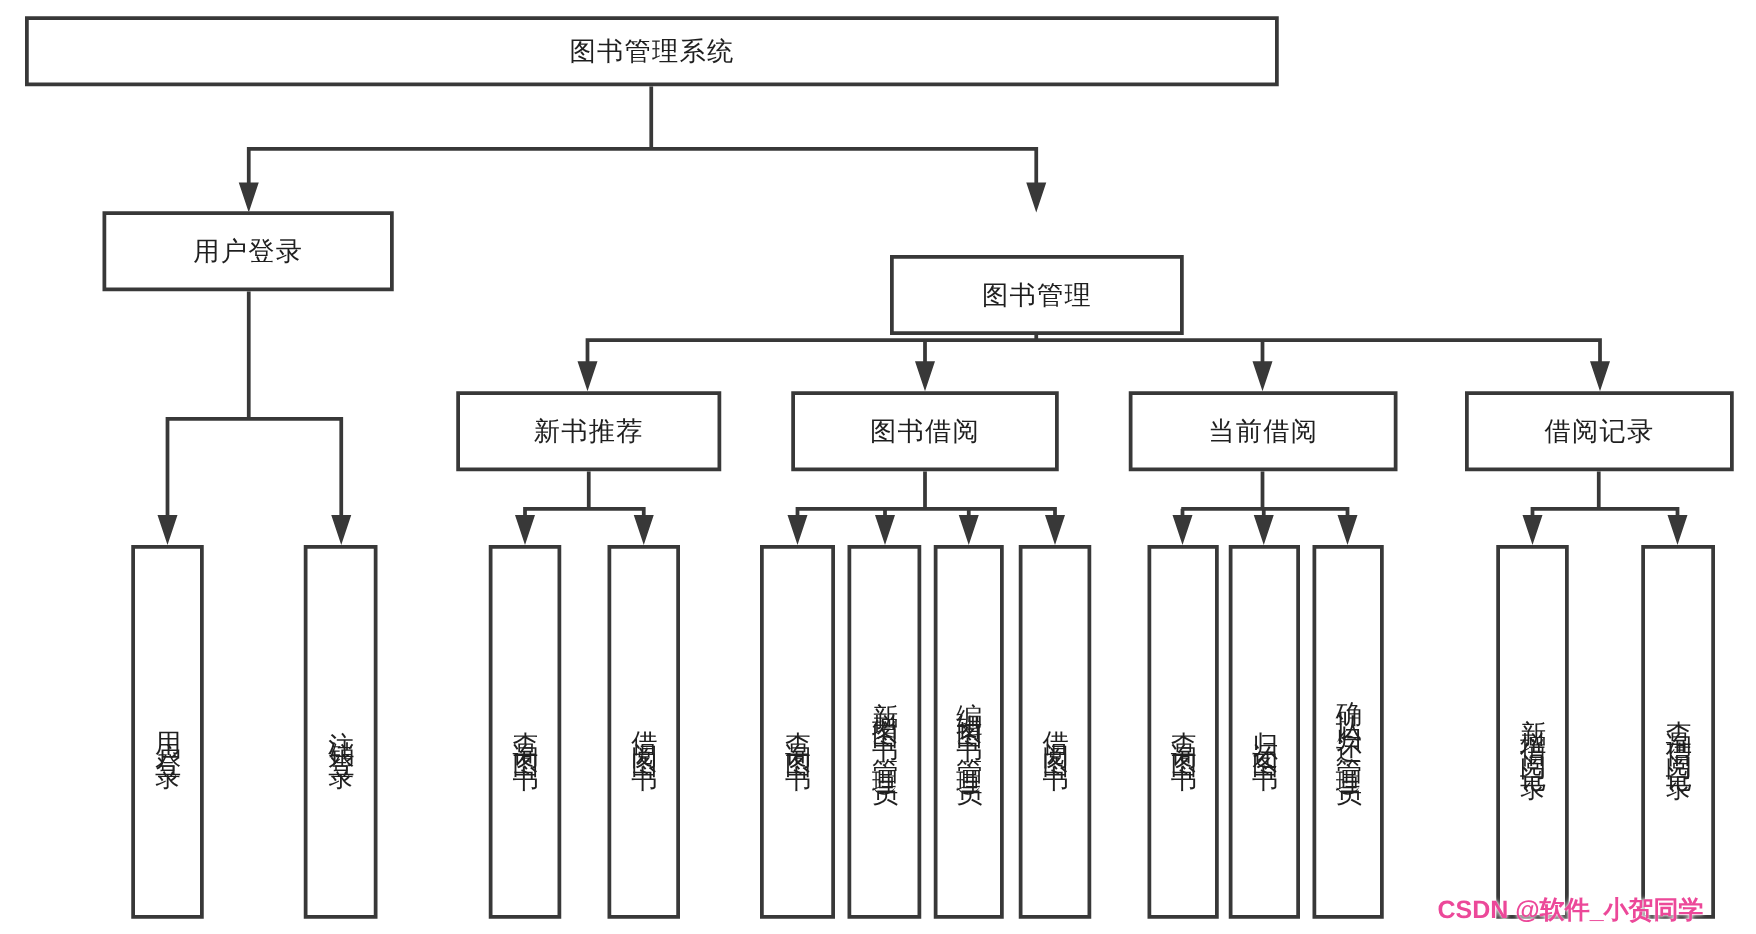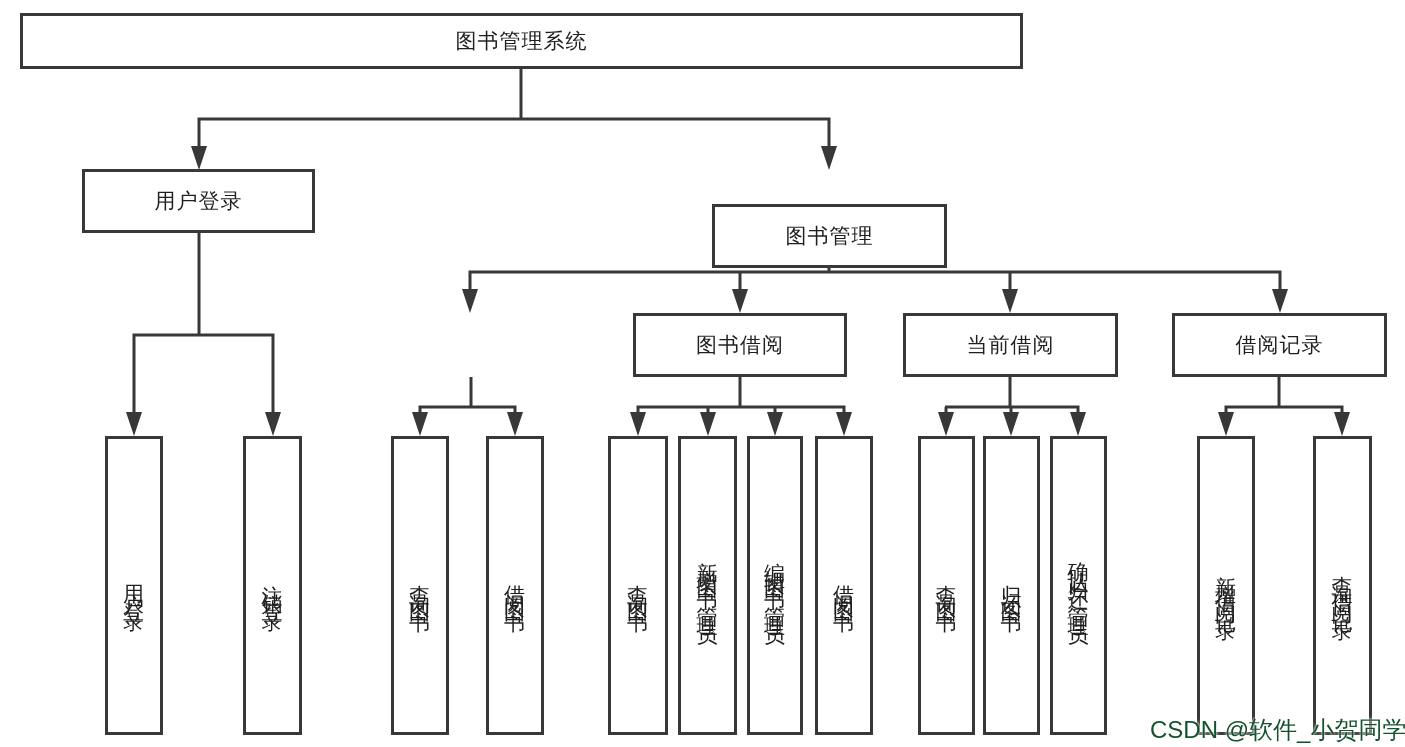--- a/index.html
+++ b/index.html
@@ -31,25 +31,26 @@
     writing-mode: vertical-rl;
     font-size: 21px;
     letter-spacing: 9px;
     line-height: 1.1;
     color: #1f1f1f;
   }
   .watermark {
     position: absolute;
     left: 1150px;
     top: 714px;
-    font-size: 24px;
-    color: #14532d;
+    font-size: 20px;
+    color: #ec4899;
     white-space: nowrap;
     text-shadow: 0 0 2px #ffffff, 0 0 4px #ffffff;
     z-index: 10;
+    font-weight: bold;
   }
 </style>
 </head>
 <body>
 
 <div class="canvas">
 
   <svg class="connectors" viewBox="0 0 1405 747">
     <g stroke="#383838" stroke-width="3" fill="none">
       <path d="M521 69 V119 M197.5 119 H830.5 M199 119 V147 M829 119 V147"></path>
@@ -75,20 +76,23 @@
     <span>图书管理系统</span>
   </div>
 
   <div class="box hbox" style="left:82px; top:169px; width:233px; height:64px;">
     <span>用户登录</span>
   </div>
   <div class="box hbox" style="left:712px; top:169px; width:235px; height:64px;margin-top:35px;">
     <span>图书管理</span>
   </div>
 
+  <div class="box hbox" style="left:365px; top:313px; width:212px; height:64px;">
+    <span>新书推荐</span>
+  </div>
   <div class="box hbox" style="left:903px; top:313px; width:215px; height:64px;">
     <span>当前借阅</span>
   </div>
   <div class="box hbox" style="left:633px; top:313px; width:214px; height:64px;">
     <span>图书借阅</span>
   </div>
   <div class="box hbox" style="left:1172px; top:313px; width:215px; height:64px;">
     <span>借阅记录</span>
   </div>
 

